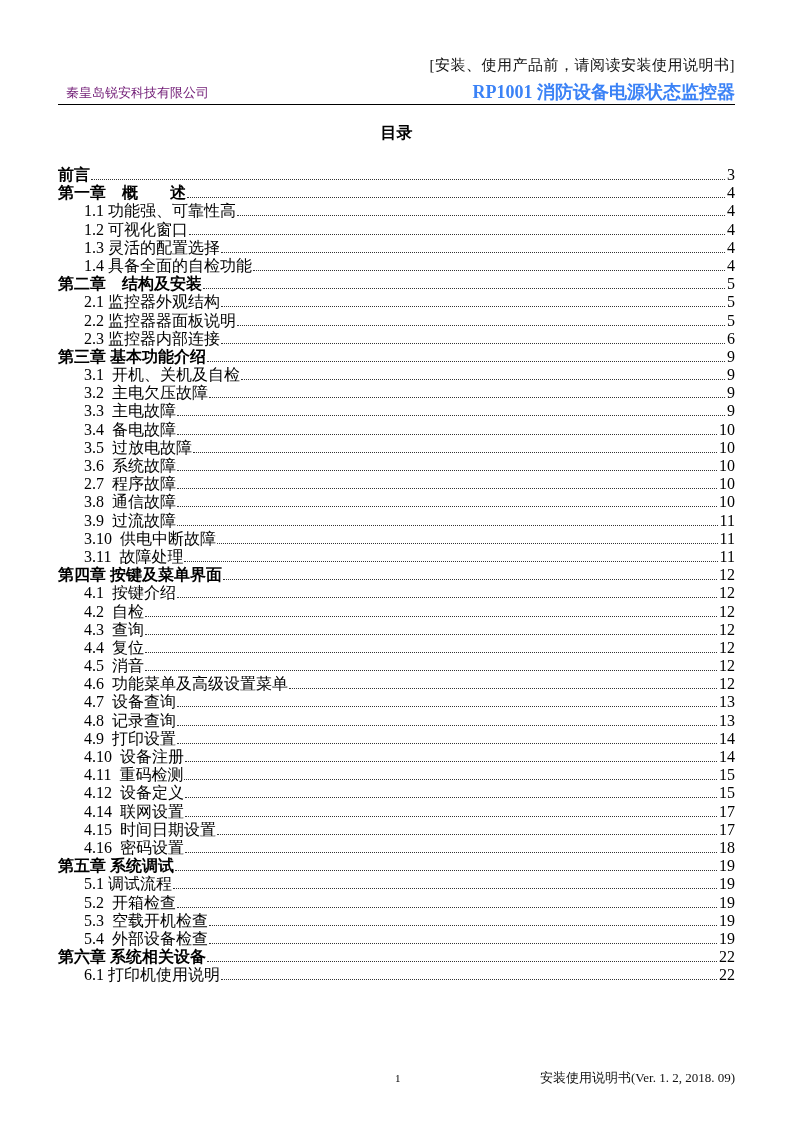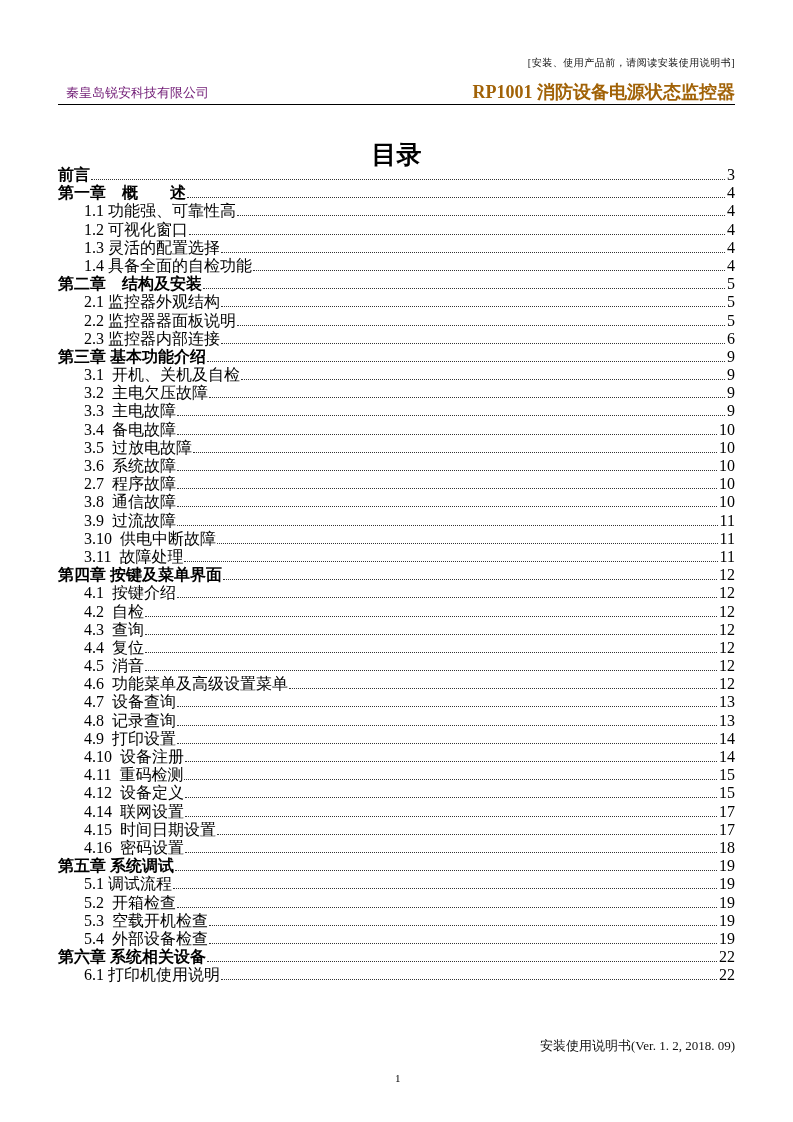--- a/index.html
+++ b/index.html
@@ -1,32 +1,32 @@
 <!DOCTYPE html>
 <html><head>
 <meta charset="utf-8">
 <style>
   html, body { margin: 0; padding: 0; background: #ffffff; }
   body { width: 793px; height: 1122px; position: relative; overflow: hidden;
          font-family: "Liberation Serif", "DejaVu Serif", serif; color: #000; }
-  .hdr-note { position: absolute; right: 58px; top: 56px; font-size: 10px; letter-spacing: 0.5px; color: #111; }
+  .hdr-note { position: absolute; right: 58px; top: 56px; font-size: 15px; letter-spacing: 0.5px; color: #111; }
   .hdr-company { position: absolute; left: 66px; top: 84px; font-size: 13px; color: #701a75; }
-  .hdr-product { position: absolute; right: 58px; top: 80px; font-size: 18px; font-weight: bold; color: #a16207; }
+  .hdr-product { position: absolute; right: 58px; top: 80px; font-size: 18px; font-weight: bold; color: #3b82f6; }
   .hdr-rule { position: absolute; left: 58px; right: 58px; top: 104px; border-top: 1.5px solid #000; }
-  .toc-title { position: absolute; left: 0; right: 0; top: 123px; text-align: center; font-size: 25px; font-weight: bold;
-               font-family: "DejaVu Sans", "Liberation Sans", sans-serif; margin-top: 15px; }
+  .toc-title { position: absolute; left: 0; right: 0; top: 123px; text-align: center; font-size: 16px; font-weight: bold;
+               font-family: "DejaVu Sans", "Liberation Sans", sans-serif; }
   .toc { position: absolute; left: 58px; right: 58px; top: 166px; }
   .row { display: flex; align-items: baseline; height: 18.2px; font-size: 16px; line-height: 18.2px; }
   .row.chap { font-weight: bold; }
   .row.sec { padding-left: 26px; }
   .row .label { white-space: pre; }
   .row .dots { flex: 1; border-bottom: 1px dotted #333; margin: 0 2px 4px 1px; height: 1px; }
   .row .pg { font-weight: normal; min-width: 8px; text-align: right; }
   .footer-page { position: absolute; left: 395px; top: 1072px; font-size: 11px; }
-  .footer-ver { position: absolute; right: 58px; top: 1037px; font-size: 13px; color: #111; }
+  .footer-ver { position: absolute; right: 58px; top: 1069px; font-size: 13px; color: #111; }
 </style>
 </head>
 <body>
 
 <div class="hdr-note">[安装、使用产品前，请阅读安装使用说明书]</div>
 <div class="hdr-company">秦皇岛锐安科技有限公司</div>
 <div class="hdr-product">RP1001 消防设备电源状态监控器</div>
 <div class="hdr-rule"></div>
 
 <div class="toc-title">目录</div>

